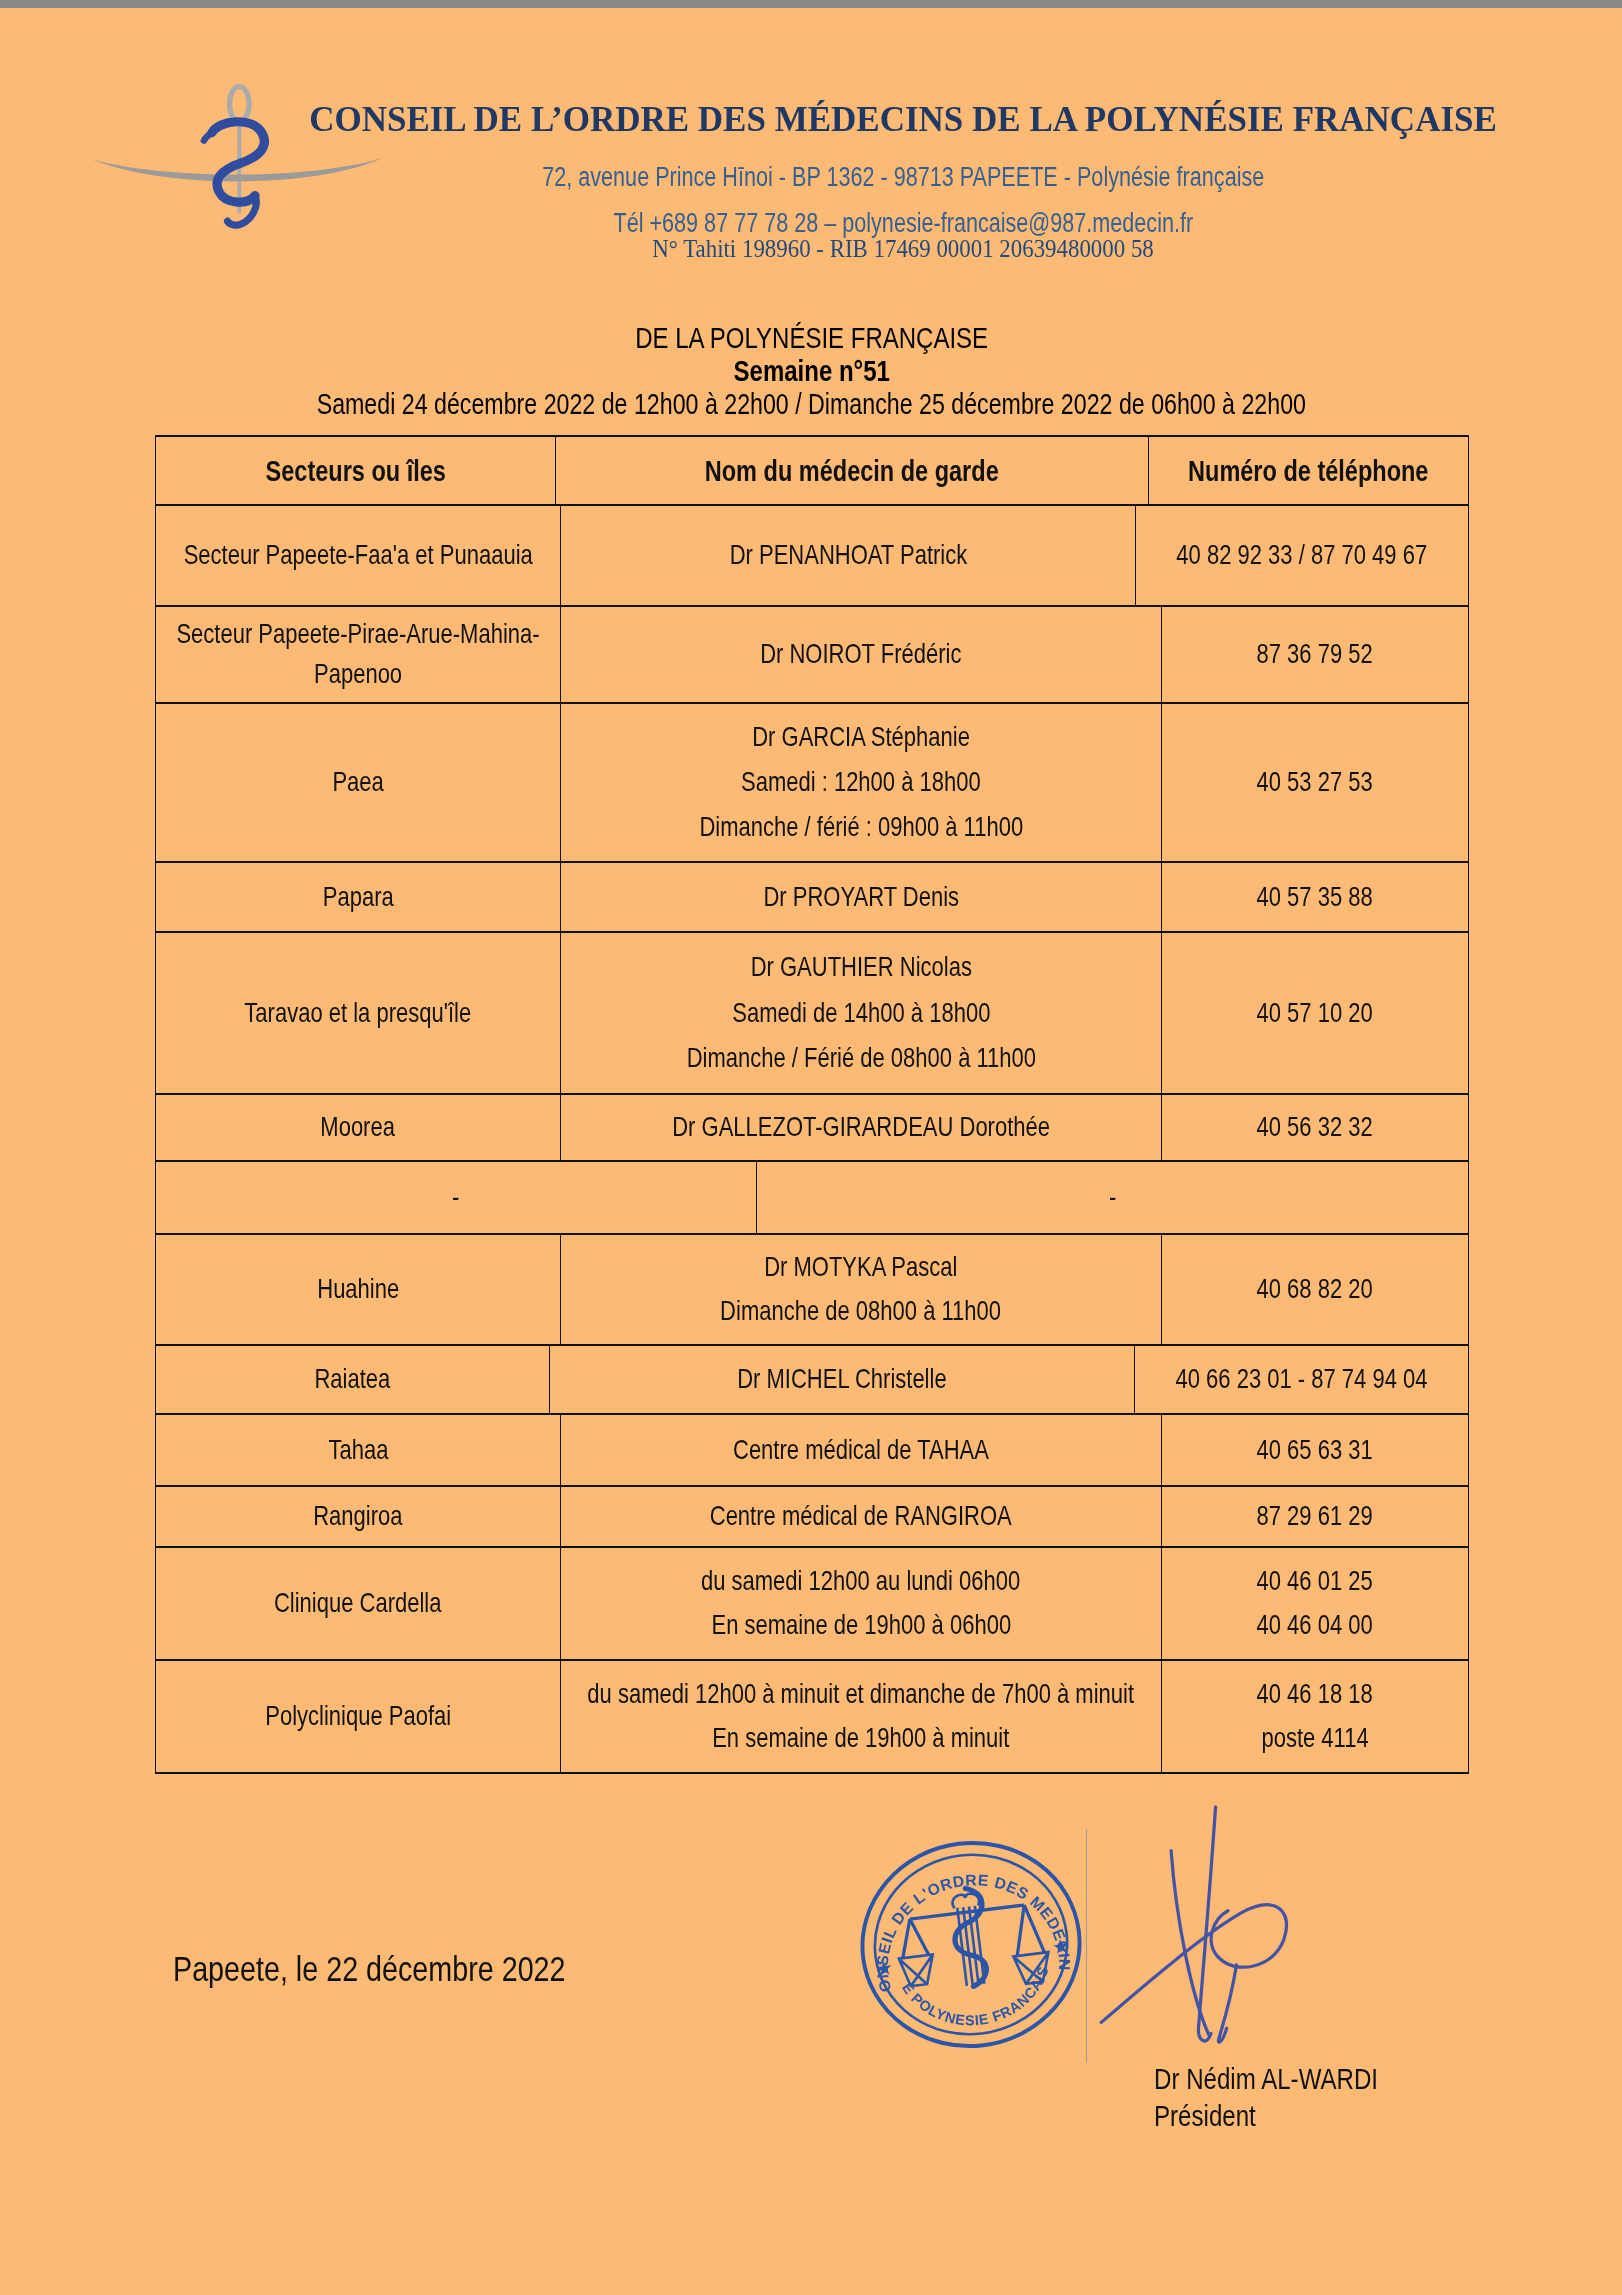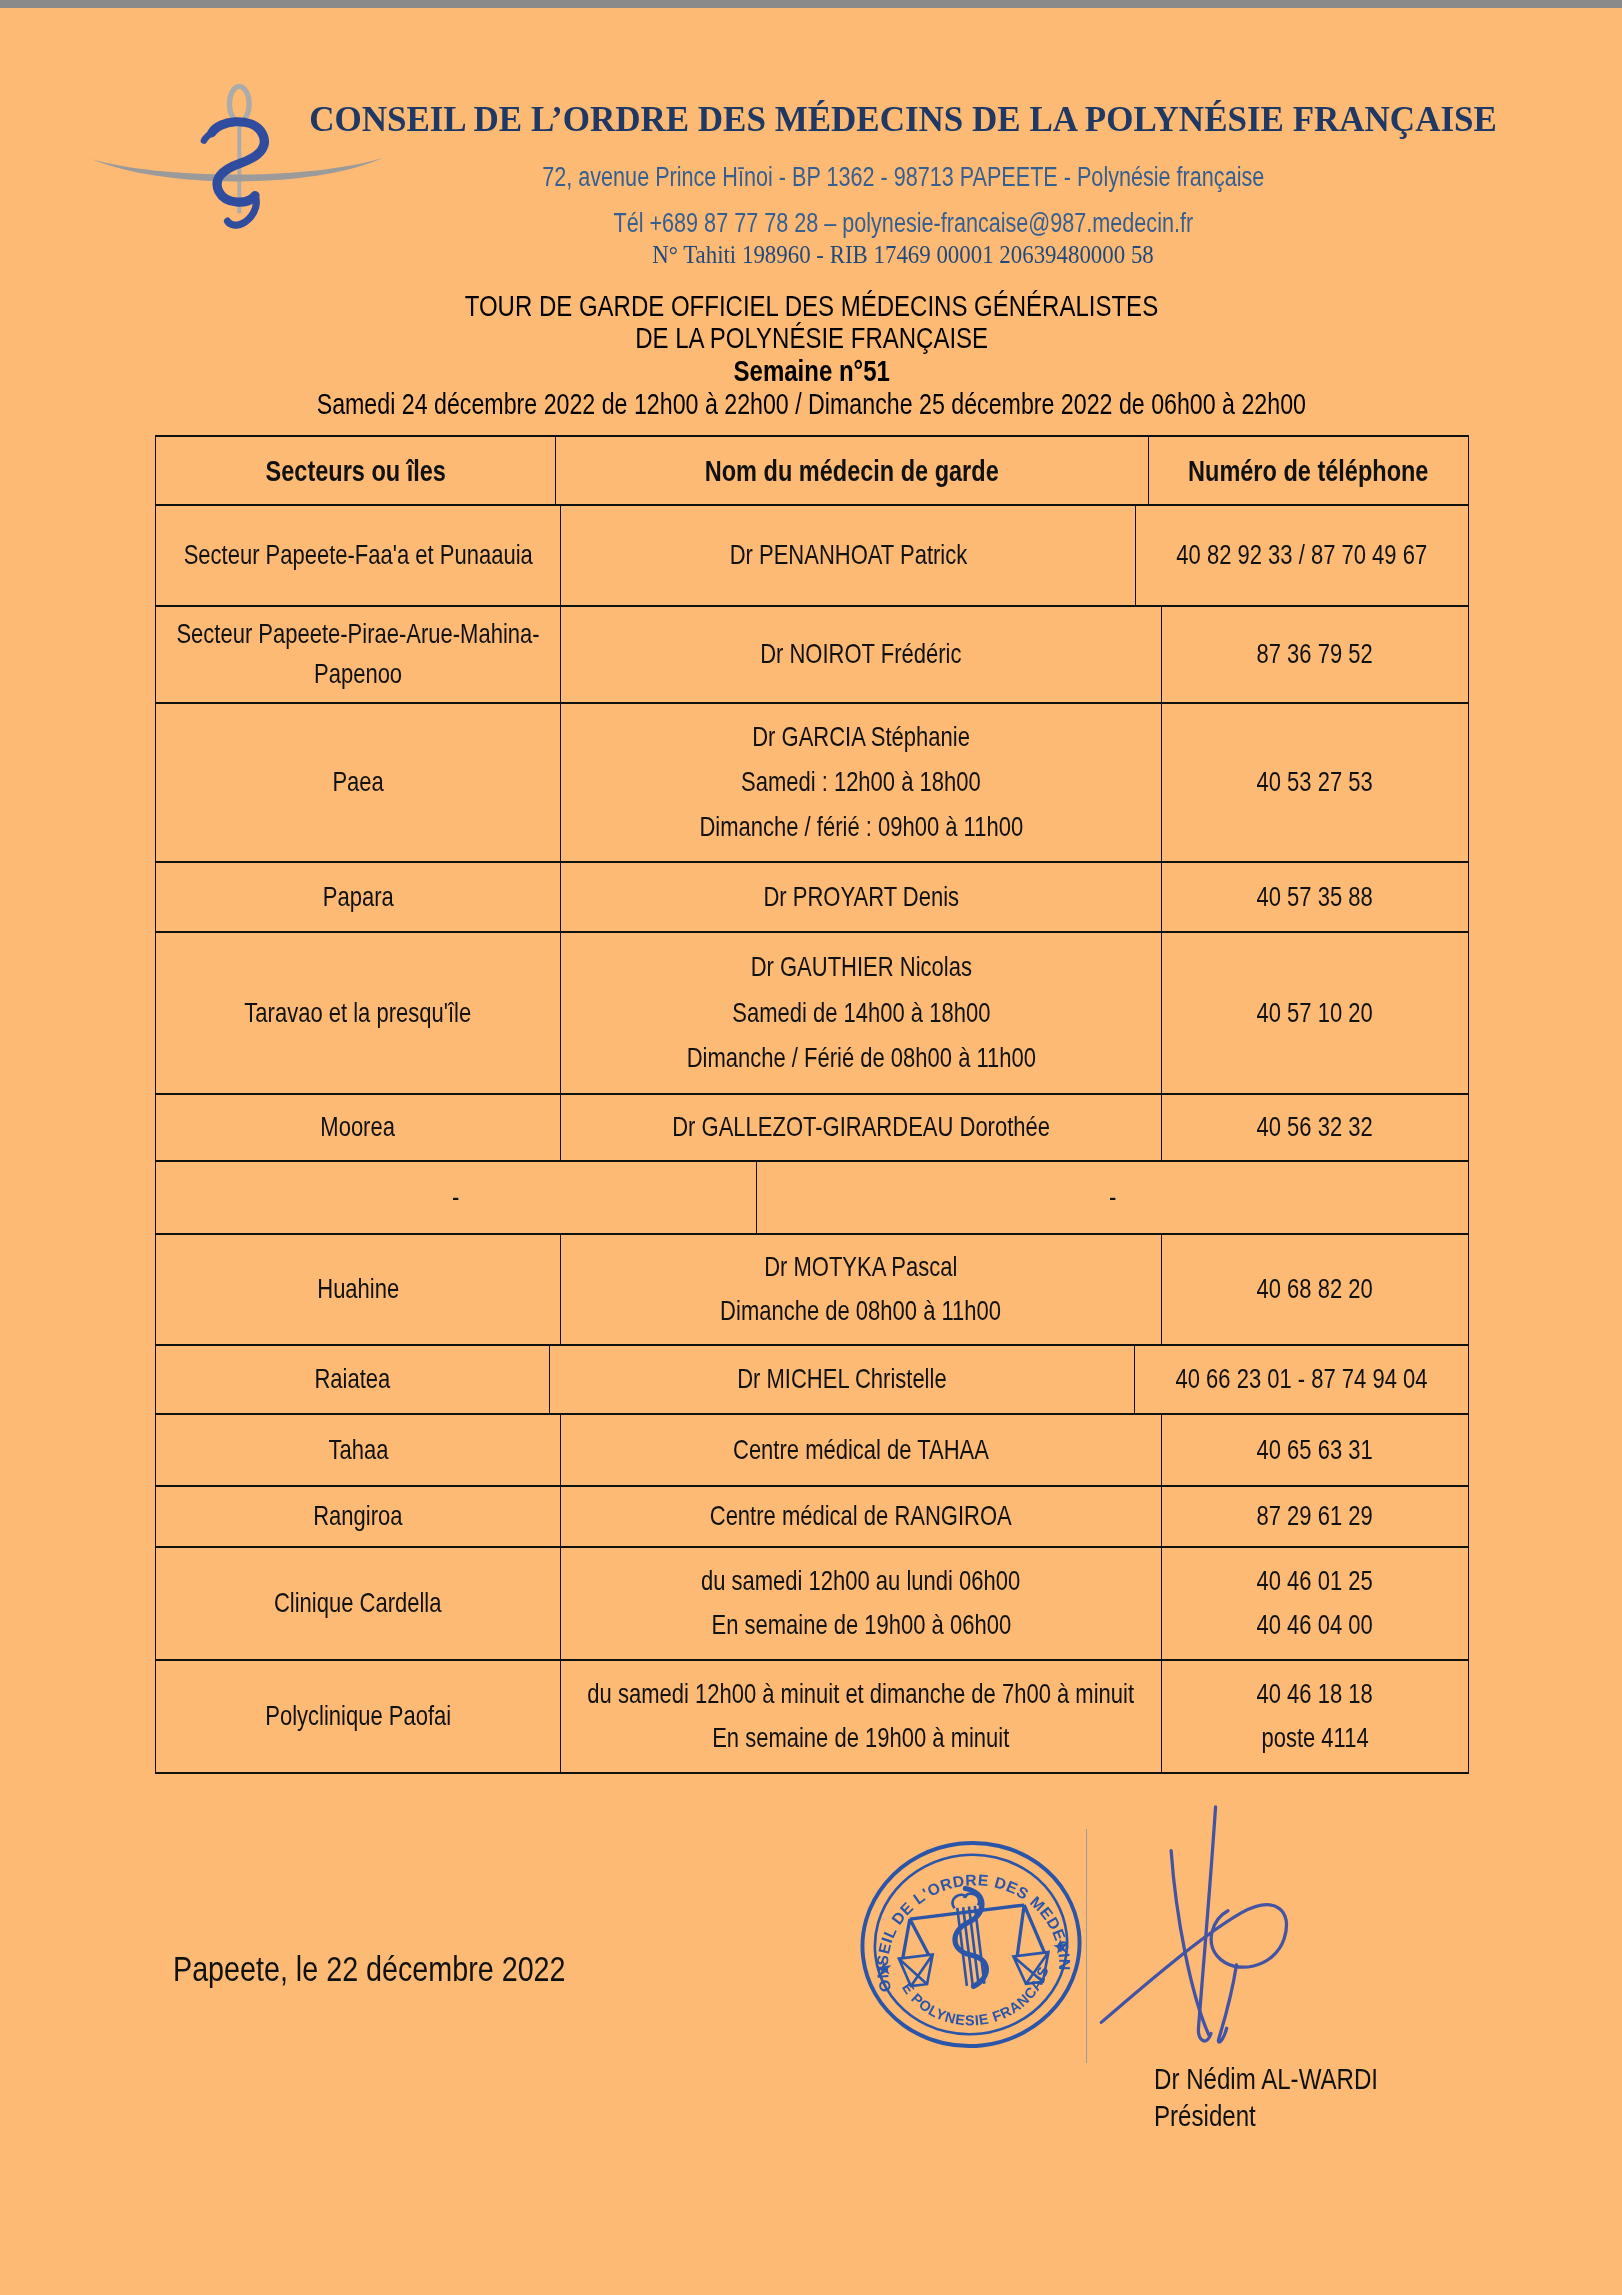--- a/index.html
+++ b/index.html
@@ -11,21 +11,21 @@
   .cond-l{display:inline-block;transform:scaleX(0.82);transform-origin:0 50%;white-space:nowrap;}
   .b{font-weight:bold;}
 
   .center-line{position:absolute;left:8.5px;width:1606px;text-align:center;}
   .hdr-center{position:absolute;left:183px;width:1440px;text-align:center;}
 
   .org-title{top:92px;font-family:"Liberation Serif",serif;font-weight:bold;font-size:35px;color:#1F3864;letter-spacing:0px;}
   .addr{font-size:27px;color:#365F91;}
   .a1{top:154px;}
   .a2{top:200px;}
-  .a3{top:232px;color:#1F497D;font-family:"Liberation Serif",serif;font-size:26px;}
+  .a3{top:226px;color:#1F497D;font-family:"Liberation Serif",serif;font-size:26px;}
   .a3 .cond{transform:scaleX(0.88);}
 
   .tb{font-size:30px;color:#000;}
   .t1{top:281px;}
   .t2{top:313px;}
   .t3{top:346px;font-weight:bold;}
   .t4{top:380px;font-size:29px;}
 
   
   .dtable{position:absolute;left:155px;top:427px;width:1314px;box-sizing:border-box;
@@ -70,23 +70,20 @@
   <div class="hdr-center addr a1">
     <span class="cond">72, avenue Prince Hīnoi - BP 1362 - 98713 PAPEETE - Polynésie française</span>
   </div>
   <div class="hdr-center addr a2">
     <span class="cond">Tél +689 87 77 78 28 – polynesie-francaise@987.medecin.fr</span>
   </div>
   <div class="hdr-center addr a3">
     <span class="cond">N° Tahiti 198960 - RIB 17469 00001 20639480000 58</span>
   </div>
 
-  <div class="center-line tb t1">
-    <span class="cond">TOUR DE GARDE OFFICIEL DES MÉDECINS GÉNÉRALISTES</span>
-  </div>
   <div class="center-line tb t2">
     <span class="cond">DE LA POLYNÉSIE FRANÇAISE</span>
   </div>
   <div class="center-line tb t3">
     <span class="cond b">Semaine n°51</span>
   </div>
   <div class="center-line tb t4">
     <span class="cond">Samedi 24 décembre 2022 de 12h00 à 22h00 / Dimanche 25 décembre 2022 de 06h00 à 22h00</span>
   </div>
 

